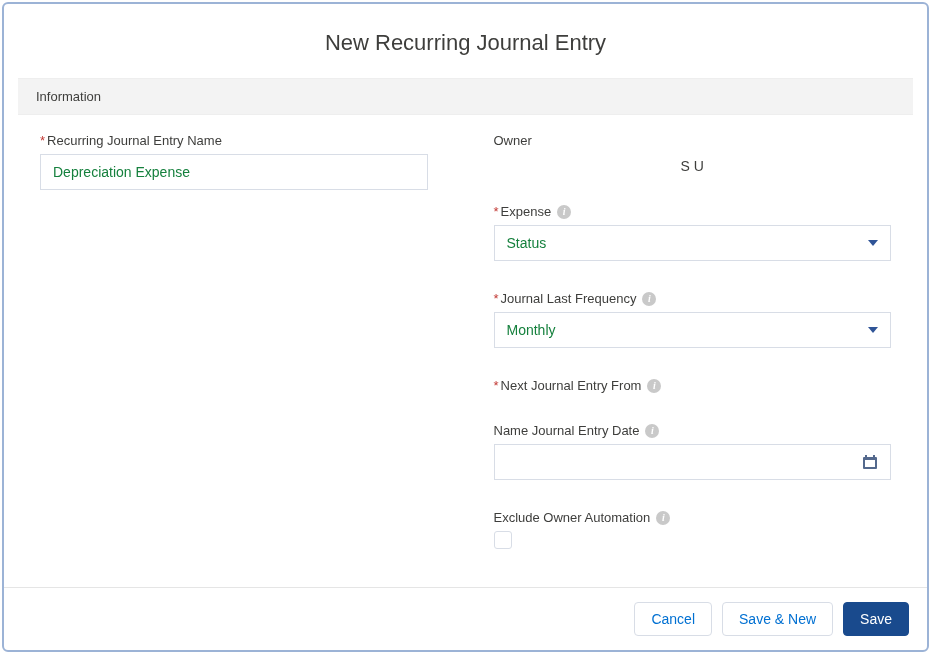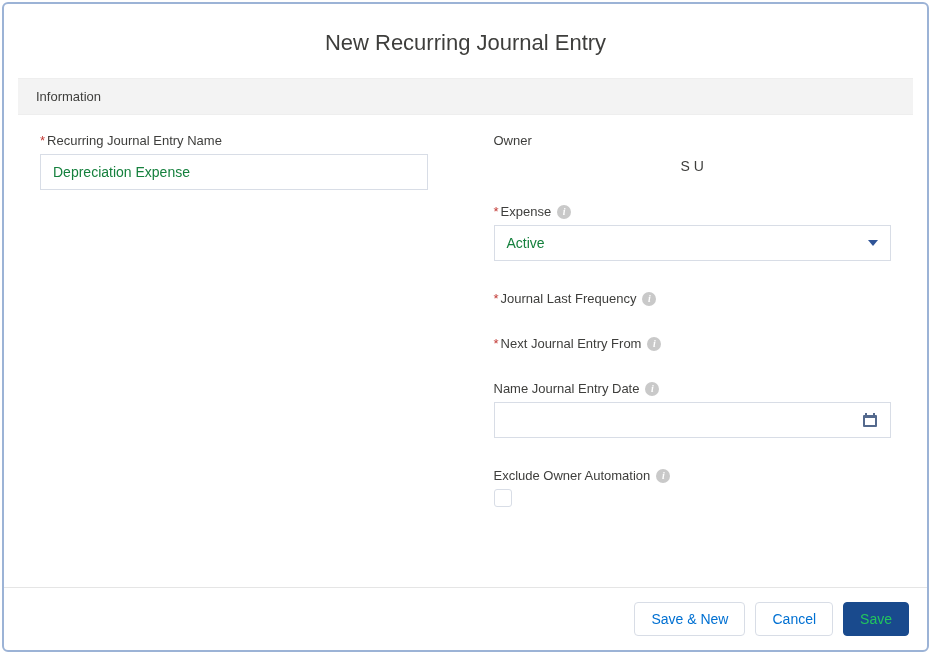--- a/index.html
+++ b/index.html
@@ -115,21 +115,21 @@
       border-radius: 4px;
       font-size: 14px;
       cursor: pointer;
       border: 1px solid #d8dde6;
       background: #fff;
       color: #0070d2;
     }
     .btn-primary {
       background: #194a8d;
       border-color: #194a8d;
-      color: #22c55e;
+      color: #ffffff;
     }
   </style>
 </head>
 <body>
 
 <div class="modal">
 
   <div class="modal-title">New Recurring Journal Entry</div>
 
   <div class="section-header">Information</div>
@@ -153,29 +153,33 @@
         <div class="field-label">Owner</div>
         <div class="readonly-value">S U</div>
       </div>
 
       <div class="field">
         <div class="field-label">
           <span><span class="req">*</span><span>Expense</span></span>
           <span class="info-icon">i</span>
         </div>
         <div class="select-input">
-          <span>Active</span>
+          <span>Status</span>
           <span class="select-caret"></span>
         </div>
       </div>
 
       <div class="field">
         <div class="field-label">
           <span><span class="req">*</span><span>Journal Last Frequency</span></span>
           <span class="info-icon">i</span>
+        </div>
+        <div class="select-input">
+          <span>Monthly</span>
+          <span class="select-caret"></span>
         </div>
       </div>
 
       <div class="field">
         <div class="field-label">
           <span><span class="req">*</span><span>Next Journal Entry From</span></span>
           <span class="info-icon">i</span>
         </div>
       </div>
 
@@ -202,18 +206,18 @@
           <span>Exclude Owner Automation</span>
           <span class="info-icon">i</span>
         </div>
         <div class="checkbox"></div>
       </div>
 
     </div>
   </div>
 
   <div class="footer">
+    <button class="btn">Cancel</button>
     <button class="btn">Save &amp; New</button>
-    <button class="btn">Cancel</button>
     <button class="btn btn-primary">Save</button>
   </div>
 
 </div>
 
 </body></html>

